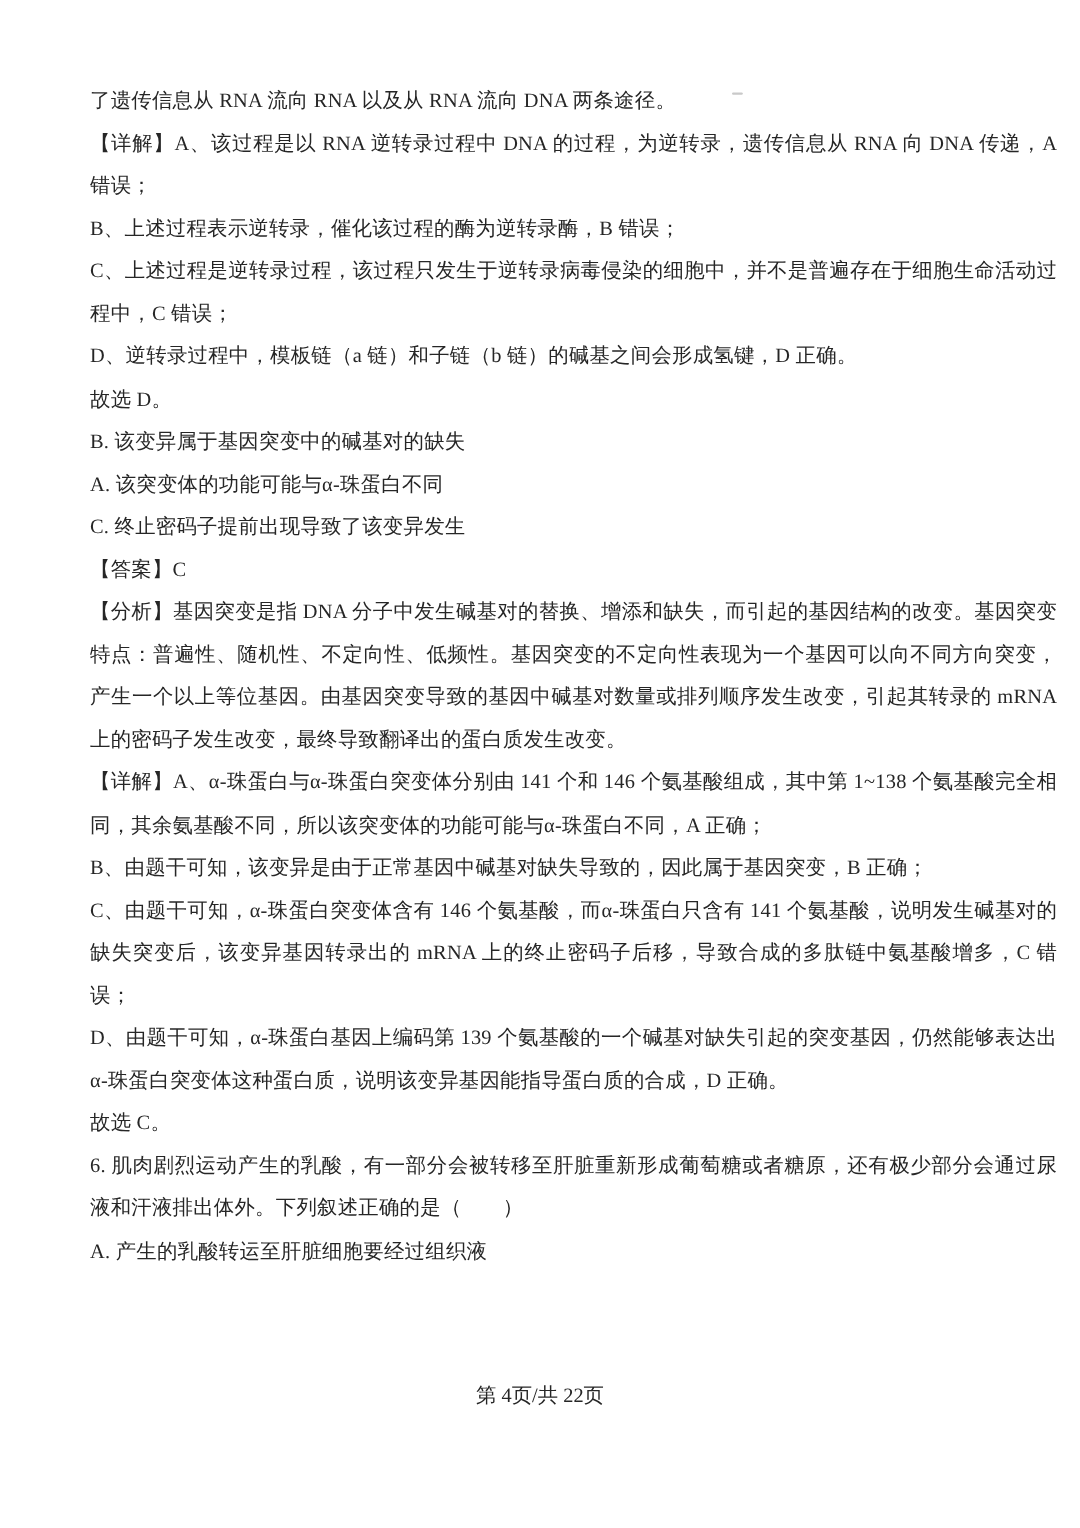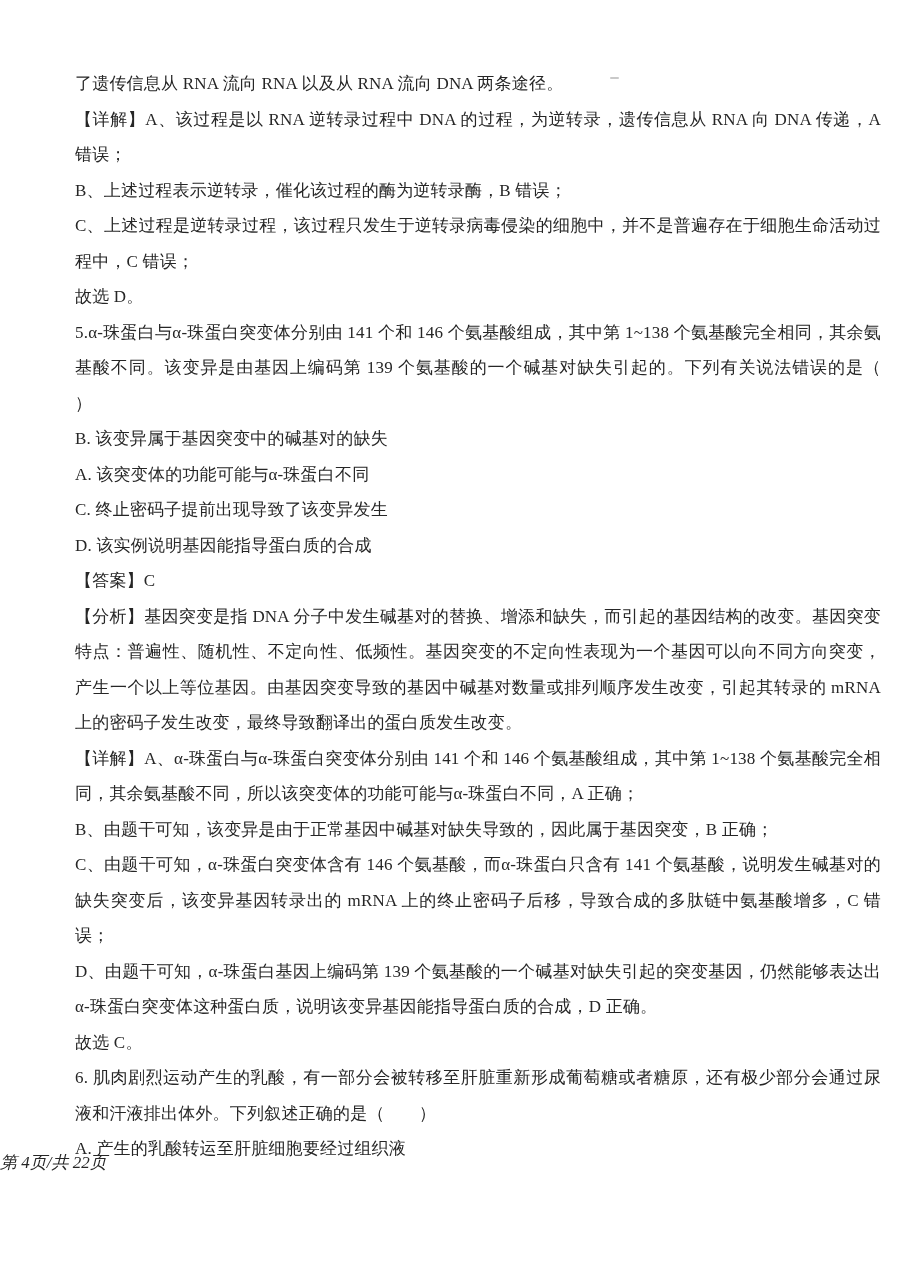--- a/index.html
+++ b/index.html
@@ -33,24 +33,24 @@
     line-height: 35.5px;
     text-align: justify;
     letter-spacing: 0.2px;
     word-break: break-all;
   }
   .footer {
     position: absolute;
     top: 1150px;
     left: 0;
     right: 0;
+    text-align: center;
     font-size: 17px;
     line-height: 26px;
     color: #262626;
-    font-style: italic;
   }
   .artifact {
     position: absolute;
     left: 610px;
     top: 77px;
     width: 9px;
     height: 2px;
     background: #c9c9c9;
     border-radius: 1px;
   }
@@ -62,27 +62,26 @@
 
   <div class="artifact"></div>
 
   <div class="content">
 
     <p class="para">了遗传信息从 RNA 流向 RNA 以及从 RNA 流向 DNA 两条途径。</p>
 
     <p class="para">【详解】A、该过程是以 RNA 逆转录过程中 DNA 的过程，为逆转录，遗传信息从 RNA 向 DNA 传递，A 错误；</p>
     <p class="para">B、上述过程表示逆转录，催化该过程的酶为逆转录酶，B 错误；</p>
     <p class="para">C、上述过程是逆转录过程，该过程只发生于逆转录病毒侵染的细胞中，并不是普遍存在于细胞生命活动过程中，C 错误；</p>
+    <p class="para">D、逆转录过程中，模板链（a 链）和子链（b 链）的碱基之间会形成氢键，D 正确。</p>
     <p class="para">故选 D。</p>
 
-    <p class="para">5.α-珠蛋白与α-珠蛋白突变体分别由 141 个和 146 个氨基酸组成，其中第 1~138 个氨基酸完全相同，其余氨基酸不同。该变异是由基因上编码第 139 个氨基酸的一个碱基对缺失引起的。下列有关说法错误的是（　　）</p>
     <p class="para">B. 该变异属于基因突变中的碱基对的缺失</p>
     <p class="para">A. 该突变体的功能可能与α-珠蛋白不同</p>
     <p class="para">C. 终止密码子提前出现导致了该变异发生</p>
-    <p class="para">D. 该实例说明基因能指导蛋白质的合成</p>
     <p class="para">【答案】C</p>
     <p class="para">【分析】基因突变是指 DNA 分子中发生碱基对的替换、增添和缺失，而引起的基因结构的改变。基因突变特点：普遍性、随机性、不定向性、低频性。基因突变的不定向性表现为一个基因可以向不同方向突变，产生一个以上等位基因。由基因突变导致的基因中碱基对数量或排列顺序发生改变，引起其转录的 mRNA 上的密码子发生改变，最终导致翻译出的蛋白质发生改变。</p>
     <p class="para">【详解】A、α-珠蛋白与α-珠蛋白突变体分别由 141 个和 146 个氨基酸组成，其中第 1~138 个氨基酸完全相同，其余氨基酸不同，所以该突变体的功能可能与α-珠蛋白不同，A 正确；</p>
     <p class="para">B、由题干可知，该变异是由于正常基因中碱基对缺失导致的，因此属于基因突变，B 正确；</p>
     <p class="para">C、由题干可知，α-珠蛋白突变体含有 146 个氨基酸，而α-珠蛋白只含有 141 个氨基酸，说明发生碱基对的缺失突变后，该变异基因转录出的 mRNA 上的终止密码子后移，导致合成的多肽链中氨基酸增多，C 错误；</p>
     <p class="para">D、由题干可知，α-珠蛋白基因上编码第 139 个氨基酸的一个碱基对缺失引起的突变基因，仍然能够表达出α-珠蛋白突变体这种蛋白质，说明该变异基因能指导蛋白质的合成，D 正确。</p>
     <p class="para">故选 C。</p>
 
     <p class="para">6. 肌肉剧烈运动产生的乳酸，有一部分会被转移至肝脏重新形成葡萄糖或者糖原，还有极少部分会通过尿液和汗液排出体外。下列叙述正确的是（　　）</p>
     <p class="para">A. 产生的乳酸转运至肝脏细胞要经过组织液</p>

